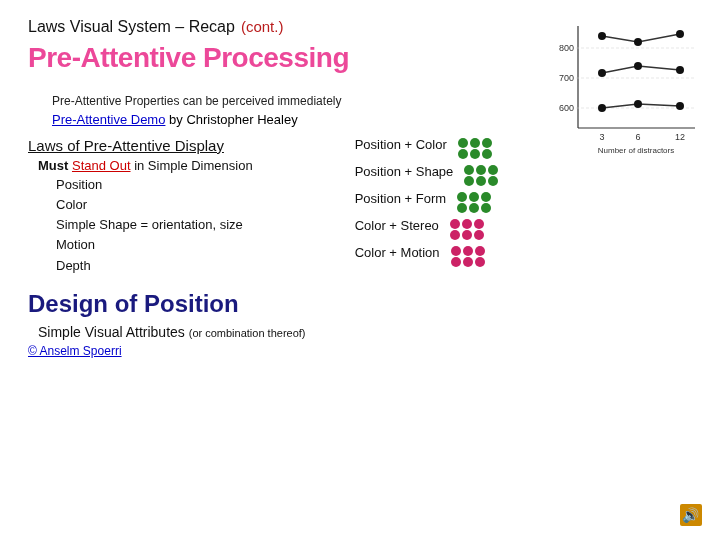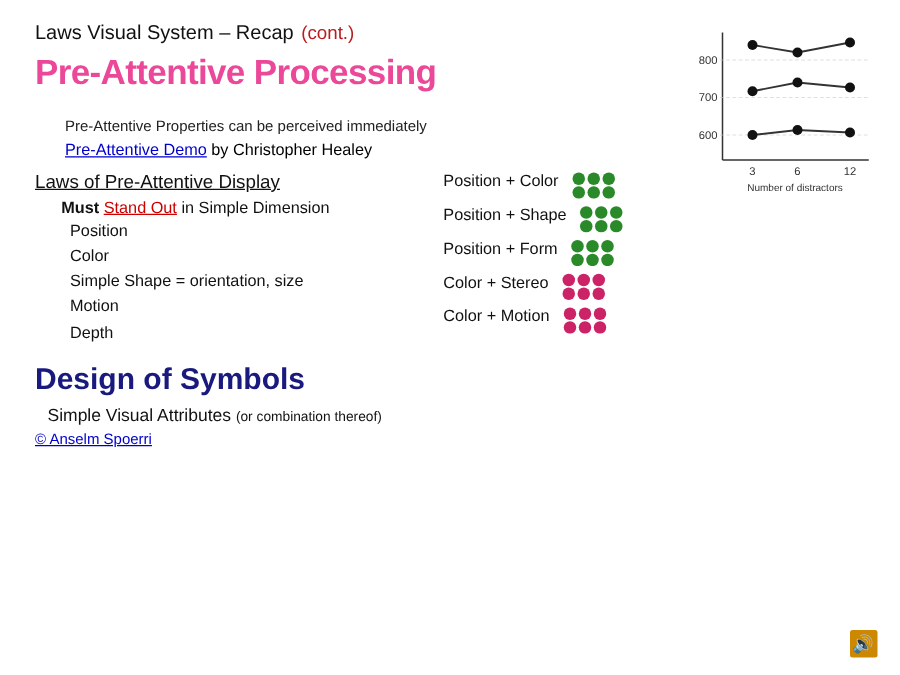--- a/index.html
+++ b/index.html
@@ -92,21 +92,21 @@
       font-size: 15px;
       font-weight: normal;
       margin-bottom: 4px;
     }
     .laws-heading span.underline {
       text-decoration: underline;
     }
 
     .must-line {
       font-size: 13px;
-      margin-left: 21px;
+      margin-left: 10px;
       margin-bottom: 2px;
     }
     .must-line .must {
       font-weight: bold;
     }
     .must-line .stand-out {
       color: #cc0000;
       text-decoration: underline;
     }
 
@@ -351,21 +351,21 @@
             <circle cx="30" cy="6" r="5" fill="#cc2266"></circle>
             <circle cx="6" cy="17" r="5" fill="#cc2266"></circle>
             <circle cx="18" cy="17" r="5" fill="#cc2266"></circle>
             <circle cx="30" cy="17" r="5" fill="#cc2266"></circle>
           </svg>
         </span>
       </div>
     </div>
   </div>
 
-  <div class="design-heading">Design of Symbols</div>
+  <div class="design-heading">Design of Position</div>
 
   <div class="simple-visual">
     <span>Simple Visual Attributes</span>
     <span> </span>
     <span class="small">(or combination thereof)</span>
   </div>
 
 
   <div class="footer-link">
     <a href="#">© Anselm Spoerri</a>

